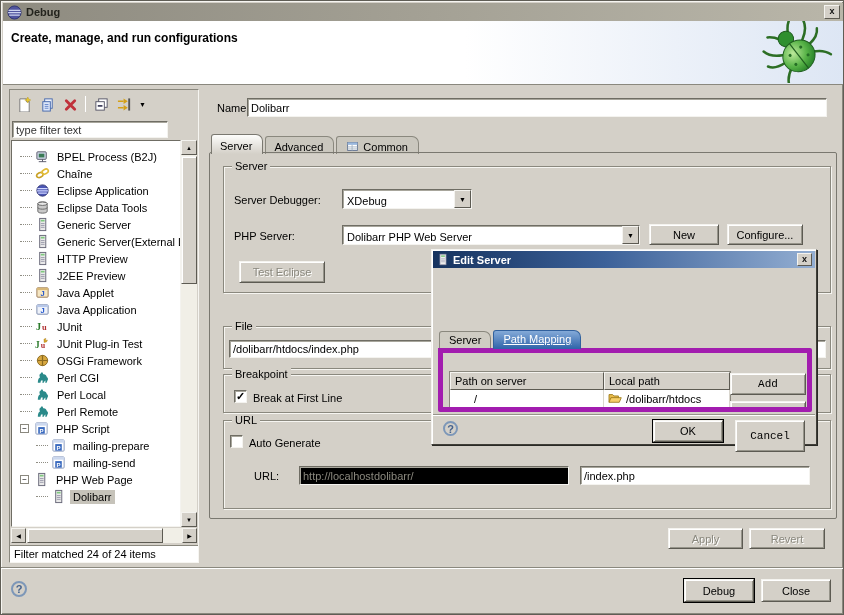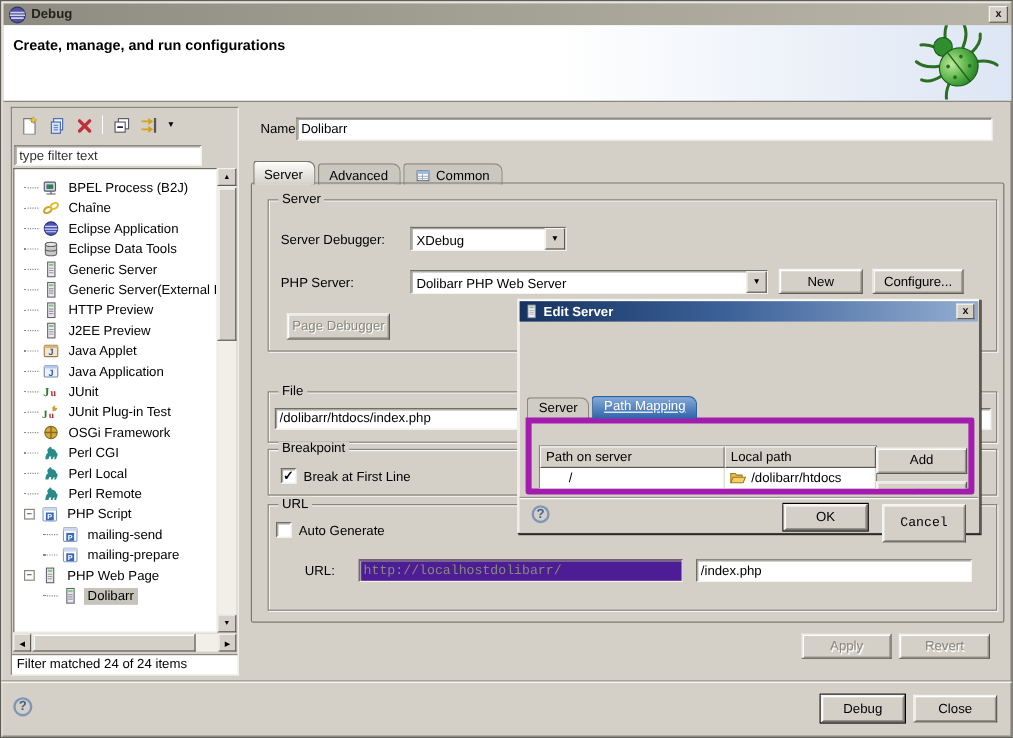--- a/index.html
+++ b/index.html
@@ -28,21 +28,21 @@
   
   .btn{position:absolute;background:#d4d0c8;border:1px solid;
     border-color:#f4f3ef #5c5a52 #5c5a52 #f4f3ef;
     box-shadow:inset 1px 1px 0 #fff, inset -1px -1px 0 #96948a;
     text-align:center;font-size:11px;display:flex;align-items:center;justify-content:center;cursor:default;}
   .btn.default{box-shadow:0 0 0 1px #000, inset 1px 1px 0 #fff, inset -1px -1px 0 #96948a;}
   .btn.disabled{color:#8a887e;text-shadow:1px 1px 0 #fff;}
   input.field{position:absolute;background:#fff;border:1px solid;
     border-color:#6f6d64 #f4f3ef #f4f3ef #6f6d64;box-shadow:inset 1px 1px 0 #a8a69c;
     font:11px "Liberation Sans",sans-serif;padding:1px 3px;outline:none;}
-  input.field:disabled{background:#4c1d95;color:#8a887e;font-family:Liberation Mono, monospace;}
+  input.field:disabled{background:#000000;color:#8a887e;}
   .groupbox{position:absolute;border:1px solid #8a887e;
     box-shadow:inset 1px 1px 0 #f6f5f1, 1px 1px 0 #f6f5f1;}
   .grouplabel{position:absolute;top:-7px;left:8px;background:#d4d0c8;padding:0 3px;}
   .combo{position:absolute;display:flex;background:#fff;border:1px solid;
     border-color:#6f6d64 #f4f3ef #f4f3ef #6f6d64;box-shadow:inset 1px 1px 0 #a8a69c;}
   .combo .cval{flex:1;padding:5px 4px;white-space:nowrap;overflow:hidden;}
   .combo .cbtn{width:17px;background:#d4d0c8;border:1px solid;
     border-color:#f4f3ef #5c5a52 #5c5a52 #f4f3ef;display:flex;align-items:center;justify-content:center;
     font-size:7px;color:#000;}
   .checkbox{width:13px;height:13px;background:#fff;border:1px solid;
@@ -120,21 +120,21 @@
     border:5px solid #a21caf;border-radius:0 2px 2px 2px;overflow:hidden;}
   .ptable{position:absolute;left:6px;top:18px;width:282px;background:#fff;
     border:1px solid #8a887e;}
   .prow{display:flex;height:18px;}
   .pcell{border-right:1px solid #d9d6ce;padding:2px 4px;display:flex;align-items:center;gap:4px;overflow:hidden;white-space:nowrap;}
   .phead .pcell{background:#d4d0c8;border:1px solid;border-color:#f4f3ef #5c5a52 #5c5a52 #f4f3ef;font-weight:normal;}
   .pc1{width:154px;flex:none;}
   .pc2{width:126px;flex:none;}
   .prow.data .pc1{padding-left:24px;}
   .pextra{height:6px;background:#fff;border-top:1px solid #e4e2da;}
-  .addbtn{left:287px;top:20px;width:76px;height:22px;}
+  .addbtn{left:287px;top:20px;width:76px;height:22px;font-family:Liberation Mono, monospace;}
   .editbtn{left:287px;top:48px;width:76px;height:22px;}
   .dbottom{position:absolute;left:1px;top:164px;width:382px;height:30px;background:#d4d0c8;
     border-top:1px solid #96948a;box-shadow:inset 0 1px 0 #fff;z-index:5;}
   .okbtn{left:220px;top:5px;width:70px;height:22px;}
   .cancelbtn{left:302px;top:5px;width:70px;height:32px;font-family:Liberation Mono, monospace;}
 </style>
 </head>
 <body>
 
 <div class="window">
@@ -403,33 +403,33 @@
         <div class="trow child">
           <span class="stub"></span>
           <span class="ticon">
             <svg width="15" height="15" viewBox="0 0 16 16" xmlns="http://www.w3.org/2000/svg">
               <rect x="2" y="2" width="12" height="12" rx="1" fill="#fff" stroke="#8899bb"></rect>
               <rect x="2" y="2" width="12" height="3" fill="#ccd8ee"></rect>
               <rect x="4.5" y="6.5" width="7" height="7" fill="#3a6abf"></rect>
               <text x="8" y="12.5" font-size="6.5" font-weight="bold" fill="#fff" text-anchor="middle" font-family="Liberation Sans,sans-serif">P</text>
             </svg>
           </span>
-          <span class="tlabel">mailing-send</span>
+          <span class="tlabel">mailing-prepare</span>
         </div>
         <div class="trow child">
           <span class="stub"></span>
           <span class="ticon">
             <svg width="15" height="15" viewBox="0 0 16 16" xmlns="http://www.w3.org/2000/svg">
               <rect x="2" y="2" width="12" height="12" rx="1" fill="#fff" stroke="#8899bb"></rect>
               <rect x="2" y="2" width="12" height="3" fill="#ccd8ee"></rect>
               <rect x="4.5" y="6.5" width="7" height="7" fill="#3a6abf"></rect>
               <text x="8" y="12.5" font-size="6.5" font-weight="bold" fill="#fff" text-anchor="middle" font-family="Liberation Sans,sans-serif">P</text>
             </svg>
           </span>
-          <span class="tlabel">mailing-prepare</span>
+          <span class="tlabel">mailing-send</span>
         </div>
         <div class="trow">
           <span class="expander">−</span>
           <span class="ticon">
             <svg width="15" height="15" viewBox="0 0 16 16" xmlns="http://www.w3.org/2000/svg">
               <rect x="5" y="1.5" width="6.5" height="13" fill="#e9e9e9" stroke="#667"></rect>
               <rect x="6.2" y="3" width="4" height="1.8" fill="#7ec97e"></rect>
               <path d="M6.2 7h4M6.2 9h4M6.2 11h4" stroke="#99a"></path>
             </svg>
           </span>
@@ -490,21 +490,21 @@
       <span class="cval">XDebug</span>
       <span class="cbtn">▼</span>
     </div>
     <span class="lbl" style="left:10px;top:63px">PHP Server:</span>
     <div class="combo" style="left:118px;top:58px;width:298px;height:20px">
       <span class="cval">Dolibarr PHP Web Server</span>
       <span class="cbtn">▼</span>
     </div>
     <div class="btn" style="left:425px;top:57px;width:70px;height:21px">New</div>
     <div class="btn" style="left:503px;top:57px;width:76px;height:21px">Configure...</div>
-    <div class="btn disabled" style="left:15px;top:94px;width:86px;height:22px">Page Debugger</div>
+    <div class="btn disabled" style="left:15px;top:94px;width:86px;height:22px">Test Eclipse</div>
   </div>
 
   <div class="groupbox" style="left:222px;top:325px;width:608px;height:43px">
     <span class="grouplabel">File</span>
     <input class="field" style="left: 5px; top: 13px; width: 597px; height: 18px;" value="/dolibarr/htdocs/index.php">
   </div>
 
   <div class="groupbox" style="left:222px;top:373px;width:608px;height:39px">
     <span class="grouplabel">Breakpoint</span>
     <span class="checkbox" style="position:absolute;left:10px;top:15px">✓</span>

